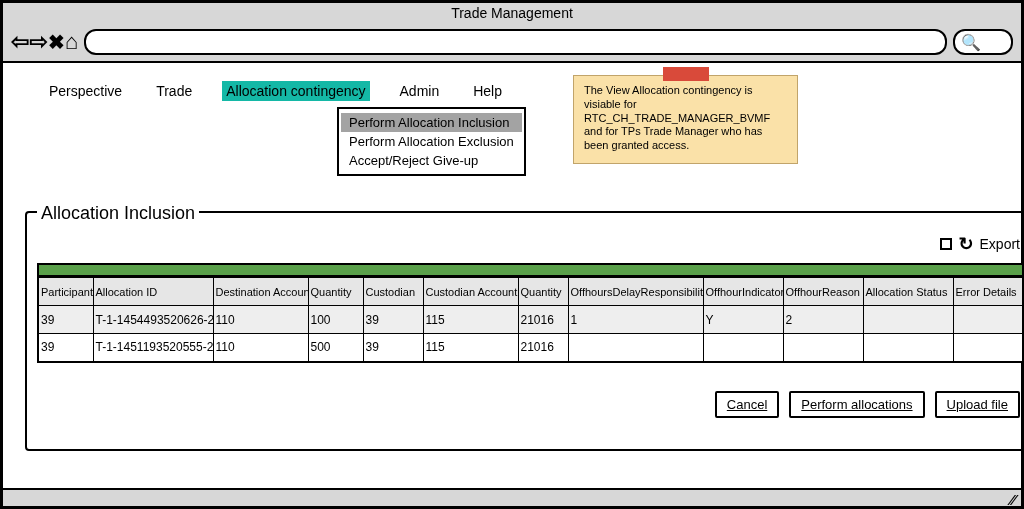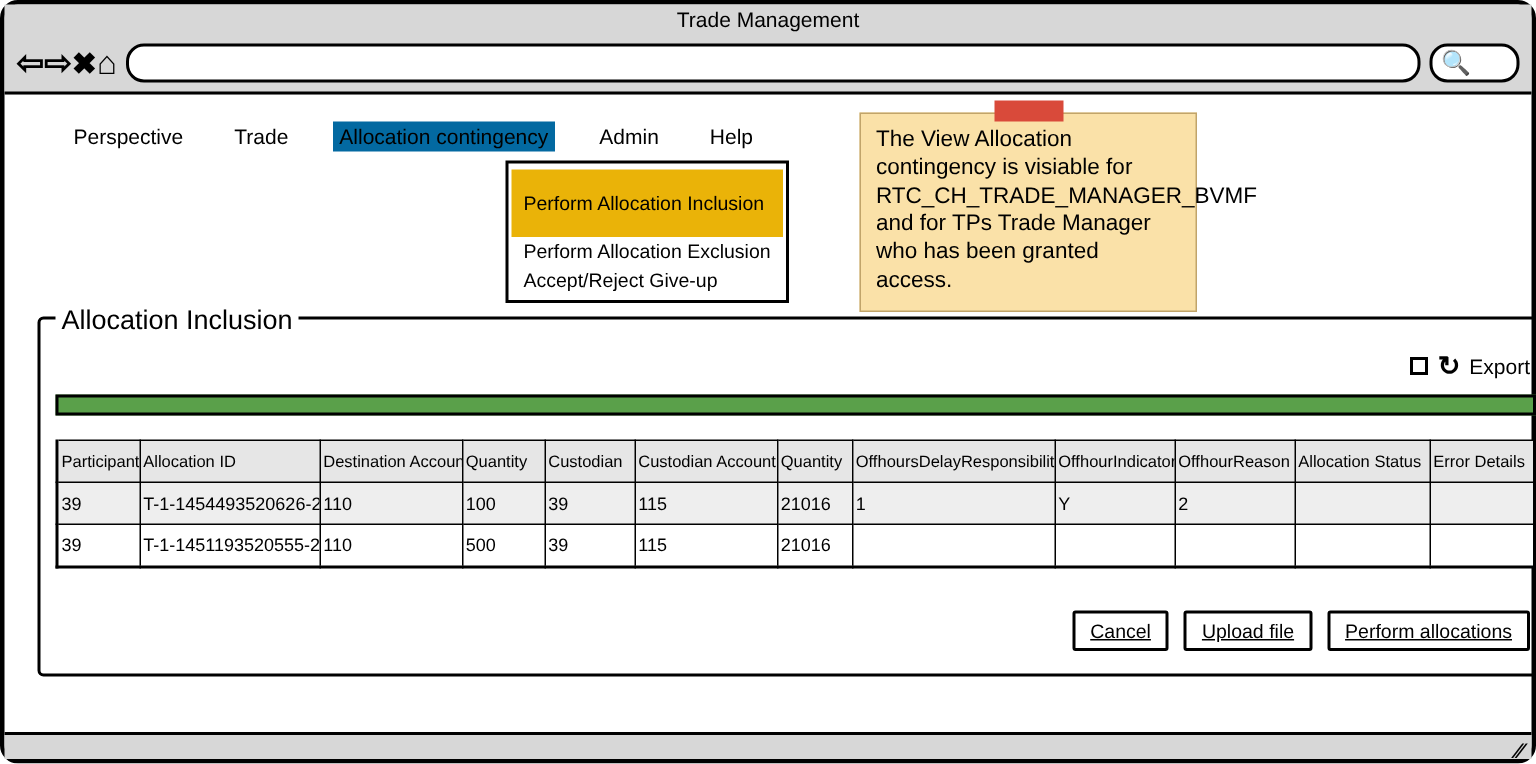--- a/index.html
+++ b/index.html
@@ -1,41 +1,41 @@
 <!DOCTYPE html>
 <html><head>
   <meta charset="utf-8">
   <style>
     * { box-sizing: border-box; margin: 0; padding: 0; }
     body { font-family: "Comic Sans MS", "Segoe Script", cursive, sans-serif; background: #fff; overflow: hidden; width: 1024px; height: 509px; }
-    .window { border: 3px solid #000; width: 1024px; height: 509px; display: flex; flex-direction: column; background: #fff; border-radius: 12px; }
+    .window { border: 3px solid #000; width: 1024px; height: 509px; display: flex; flex-direction: column; background: #fff; border-radius: 0; }
     .titlebar { background: #d7d7d7; border-bottom: 2px solid #000; height: 60px; display: flex; flex-direction: column; }
     .titlebar-top { text-align: center; font-size: 14px; padding-top: 0px; height: 20px; line-height: 20px;}
     .titlebar-row { display: flex; align-items: center; gap: 6px; padding: 4px 8px; height: 40px;}
     .nav-icons { display: flex; align-items: center; gap: 0px; }
     .nav-icons span { font-size: 22px; font-weight: bold; display: inline-block; cursor: pointer; }
     .addr { flex: 1; height: 26px; background: #fff; border: 2px solid #000; border-radius: 12px; }
     .search { width: 60px; height: 26px; background: #fff; border: 2px solid #000; border-radius: 12px; display: flex; align-items: center; padding-left: 6px; font-size: 16px; }
     .content { position: relative; flex: 1; padding: 10px 22px 10px 22px; }
     .menubar { display: flex; gap: 26px; align-items: center; margin: 8px 0 10px 20px; font-size: 14px; }
     .menubar .item { cursor: pointer; padding: 2px 4px; }
-    .menubar .item.highlight { background: #0369a1; }
+    .menubar .item.highlight { background: #14b8a6; }
     .dropdown { position: absolute; left: 334px; top: 44px; background: #fff; border: 2px solid #000; padding: 4px 8px; font-size: 13px; z-index: 5; }
     .dropdown div { padding: 2px 2px; cursor: pointer; }
-    .dropdown div.highlight { background: #eab308; margin: 0 -6px; padding: 15px 8px; }
+    .dropdown div.highlight { background: #a3a3a3; margin: 0 -6px; padding: 2px 8px; }
     .sticky-wrap { position: absolute; left: 570px; top: -2px; z-index: 4; }
     .tape { width: 46px; height: 14px; background: #d94a3a; margin: 0 auto; position: relative; top: 6px; z-index: 6; }
-    .sticky { width: 225px; background: #fae1a8; border: 1px solid #c1a46a; padding: 8px 10px 10px 10px; font-size: 15px; line-height: 1.25; }
+    .sticky { width: 225px; background: #fae1a8; border: 1px solid #c1a46a; padding: 8px 10px 10px 10px; font-size: 11px; line-height: 1.25; }
     .panel { border: 2px solid #000; border-radius: 4px; margin-top: 110px; padding: 20px 8px 10px 8px; position: relative; height: 240px; }
     .panel-legend { position: absolute; top: -10px; left: 10px; background: #fff; padding: 0 4px; font-size: 18px; }
     .toolbar { display: flex; justify-content: flex-end; align-items: center; gap: 6px; padding-right: 6px; font-size: 14px; }
     .toolbar .box { width: 12px; height: 12px; border: 2px solid #000; display: inline-block; }
     .toolbar .refresh { font-size: 18px; font-weight: bold; display: inline-block; cursor: pointer; }
     .greenbar { height: 14px; background: #5aa04a; border: 2px solid #000; margin: 8px 2px 0 2px; }
-    table { border-collapse: collapse; width: calc(100% - 4px); margin: 16px 2px; table-layout: fixed; font-size: 12px; border: 2px solid #000; border-top: none;}
+    table { border-collapse: collapse; width: calc(100% - 4px); margin: 0 2px; table-layout: fixed; font-size: 12px; border: 2px solid #000; border-top: none;}
     th, td { border: 1px solid #000; padding: 4px 2px; text-align: left; overflow: hidden; white-space: nowrap; height: 28px; vertical-align: middle;}
     th { background: #e6e6e6; font-weight: normal; font-size: 11px;}
     tr.row0 td { background: #eee; }
     tr.row1 td { background: #fff; }
     .actions { display: flex; justify-content: flex-end; gap: 10px; margin-top: 28px; padding-right: 6px; }
     .btn { border: 2px solid #000; background: #fff; padding: 4px 10px; font-family: inherit; font-size: 13px; cursor: pointer; border-radius: 2px; text-decoration: underline; }
     .footer { height: 18px; background: #d7d7d7; border-top: 2px solid #000; position: relative; }
     .footer::after { content: "\2044\2044"; position: absolute; right: 6px; bottom: -2px; font-style: italic; font-weight: bold; font-size: 14px;}
   </style>
 </head>
@@ -143,20 +143,20 @@
             <td></td>
             <td></td>
             <td></td>
             <td></td>
             <td></td>
           </tr>
         </tbody>
       </table>
       <div class="actions">
         <button class="btn">Cancel</button>
+        <button class="btn">Perform allocations</button>
         <button class="btn">Upload file</button>
-        <button class="btn">Perform allocations</button>
       </div>
     </fieldset>
   </div>
 
   <div class="footer"></div>
 </div>
 
 </body></html>

